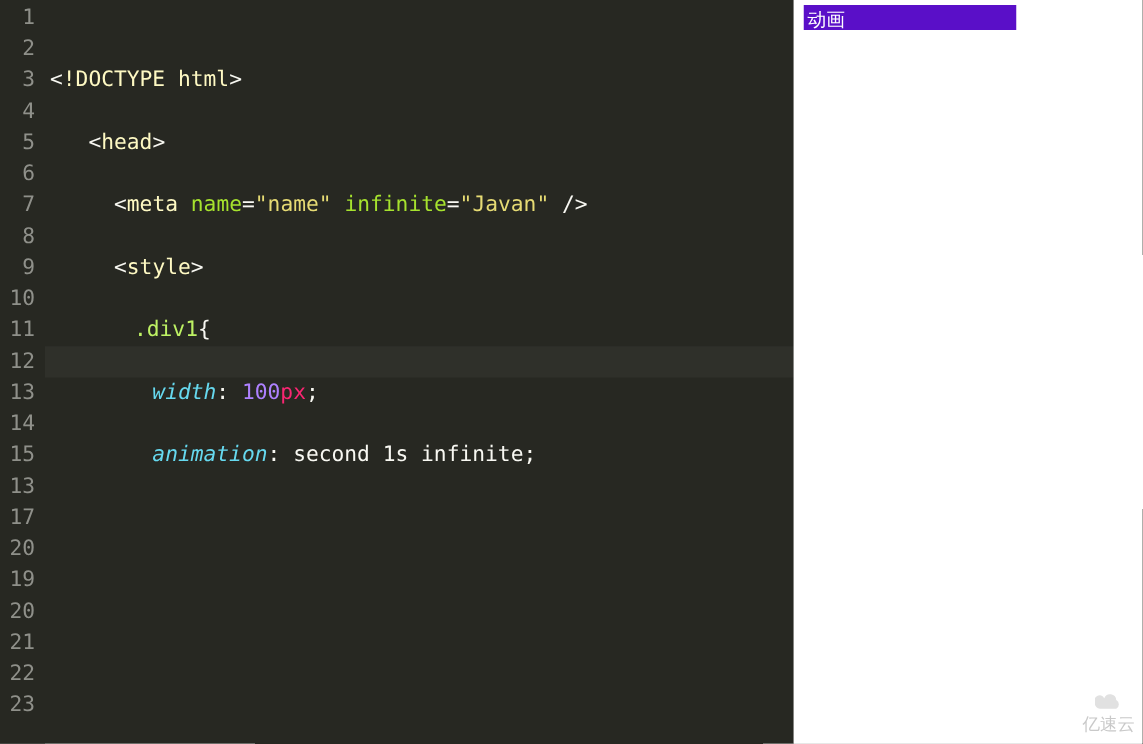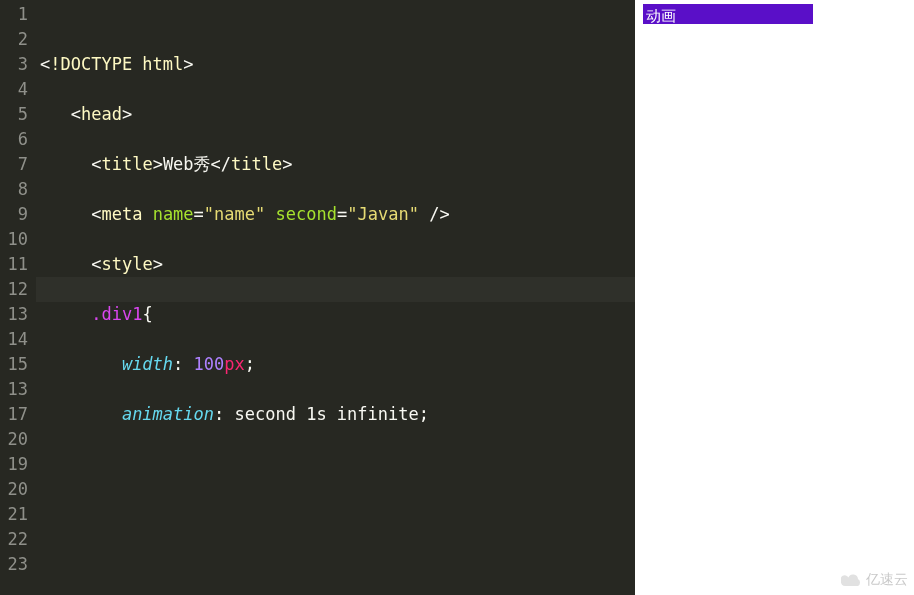--- a/index.html
+++ b/index.html
@@ -53,21 +53,21 @@
     
     .punct { color: #f8f8f2; }      
     .tag { color: #fef9c3; }
     .attr { color: #a6e22e; }    
     .str { color: #e6db74; }     
     .num { color: #ae81ff; }     
     .unit { color: #f92672; }
     .prop { color: #66d9ef; font-style: italic; text-align: center; } 
     .val { color: #66d9ef; }
     .comment { color: #75715e; font-style: italic; }
-    .sel { color: #d946ef; }
+    .sel { color: #bef264; margin-left: 16px; }
     .text { color: #f8f8f2; }
     .angle { color: #f8f8f2; }
 
     .preview {
       float: left;
       width: 279px;
       height: 595px;
       background: #fff;
       padding: 4px 0 0 8px;
       position: relative;
@@ -84,20 +84,21 @@
     .watermark {
       position: absolute;
       right: 6px;
       bottom: 6px;
       color: #c9c9c9;
       font-family: sans-serif;
       font-size: 14px;
       display: flex;
       align-items: center;
       gap: 3px;
+      flex-direction: column;
     }
     .watermark svg { opacity: 0.55; }
   </style>
 </head>
 <body>
 
 <div class="editor">
   <div class="gutter">
     <div>1</div>
     <div>2</div>
@@ -120,22 +121,21 @@
     <div>19</div>
     <div>20</div>
     <div>21</div>
     <div>22</div>
     <div>23</div>
   </div>
   <div class="code">
     <div class="line-highlight"></div>
 <div class="code-line"><span class="angle">&lt;</span><span class="tag">!DOCTYPE html</span><span class="angle">&gt;</span></div>
 <div class="code-line">   <span class="angle">&lt;</span><span class="tag">head</span><span class="angle">&gt;</span></div>
-<div class="code-line">     <span class="angle">&lt;</span><span class="tag">title</span><span class="angle">&gt;</span><span class="text">Web秀</span><span class="angle">&lt;/</span><span class="tag">title</span><span class="angle">&gt;</span></div>
-<div class="code-line">     <span class="angle">&lt;</span><span class="tag">meta</span> <span class="attr">name</span><span class="punct">=</span><span class="str">"<span>name</span>"</span> <span class="attr">second</span><span class="punct">=</span><span class="str">"<span>Javan</span>"</span> <span class="angle">/&gt;</span></div>
+<div class="code-line">     <span class="angle">&lt;</span><span class="tag">meta</span> <span class="attr">name</span><span class="punct">=</span><span class="str">"<span>name</span>"</span> <span class="attr">infinite</span><span class="punct">=</span><span class="str">"<span>Javan</span>"</span> <span class="angle">/&gt;</span></div>
 <div class="code-line">     <span class="angle">&lt;</span><span class="tag">style</span><span class="angle">&gt;</span></div>
 <div class="code-line">     <span class="sel">.div1</span><span class="punct">{</span></div>
 <div class="code-line">        <span class="prop">width</span><span class="punct">:</span> <span class="num">100</span><span class="unit">px</span><span class="punct">;</span></div>
 <div class="code-line">        <span class="prop">animation</span><span class="punct">:</span> <span class="text">second 1s infinite</span><span class="punct">;</span></div>
 
 
 
 
 
 

